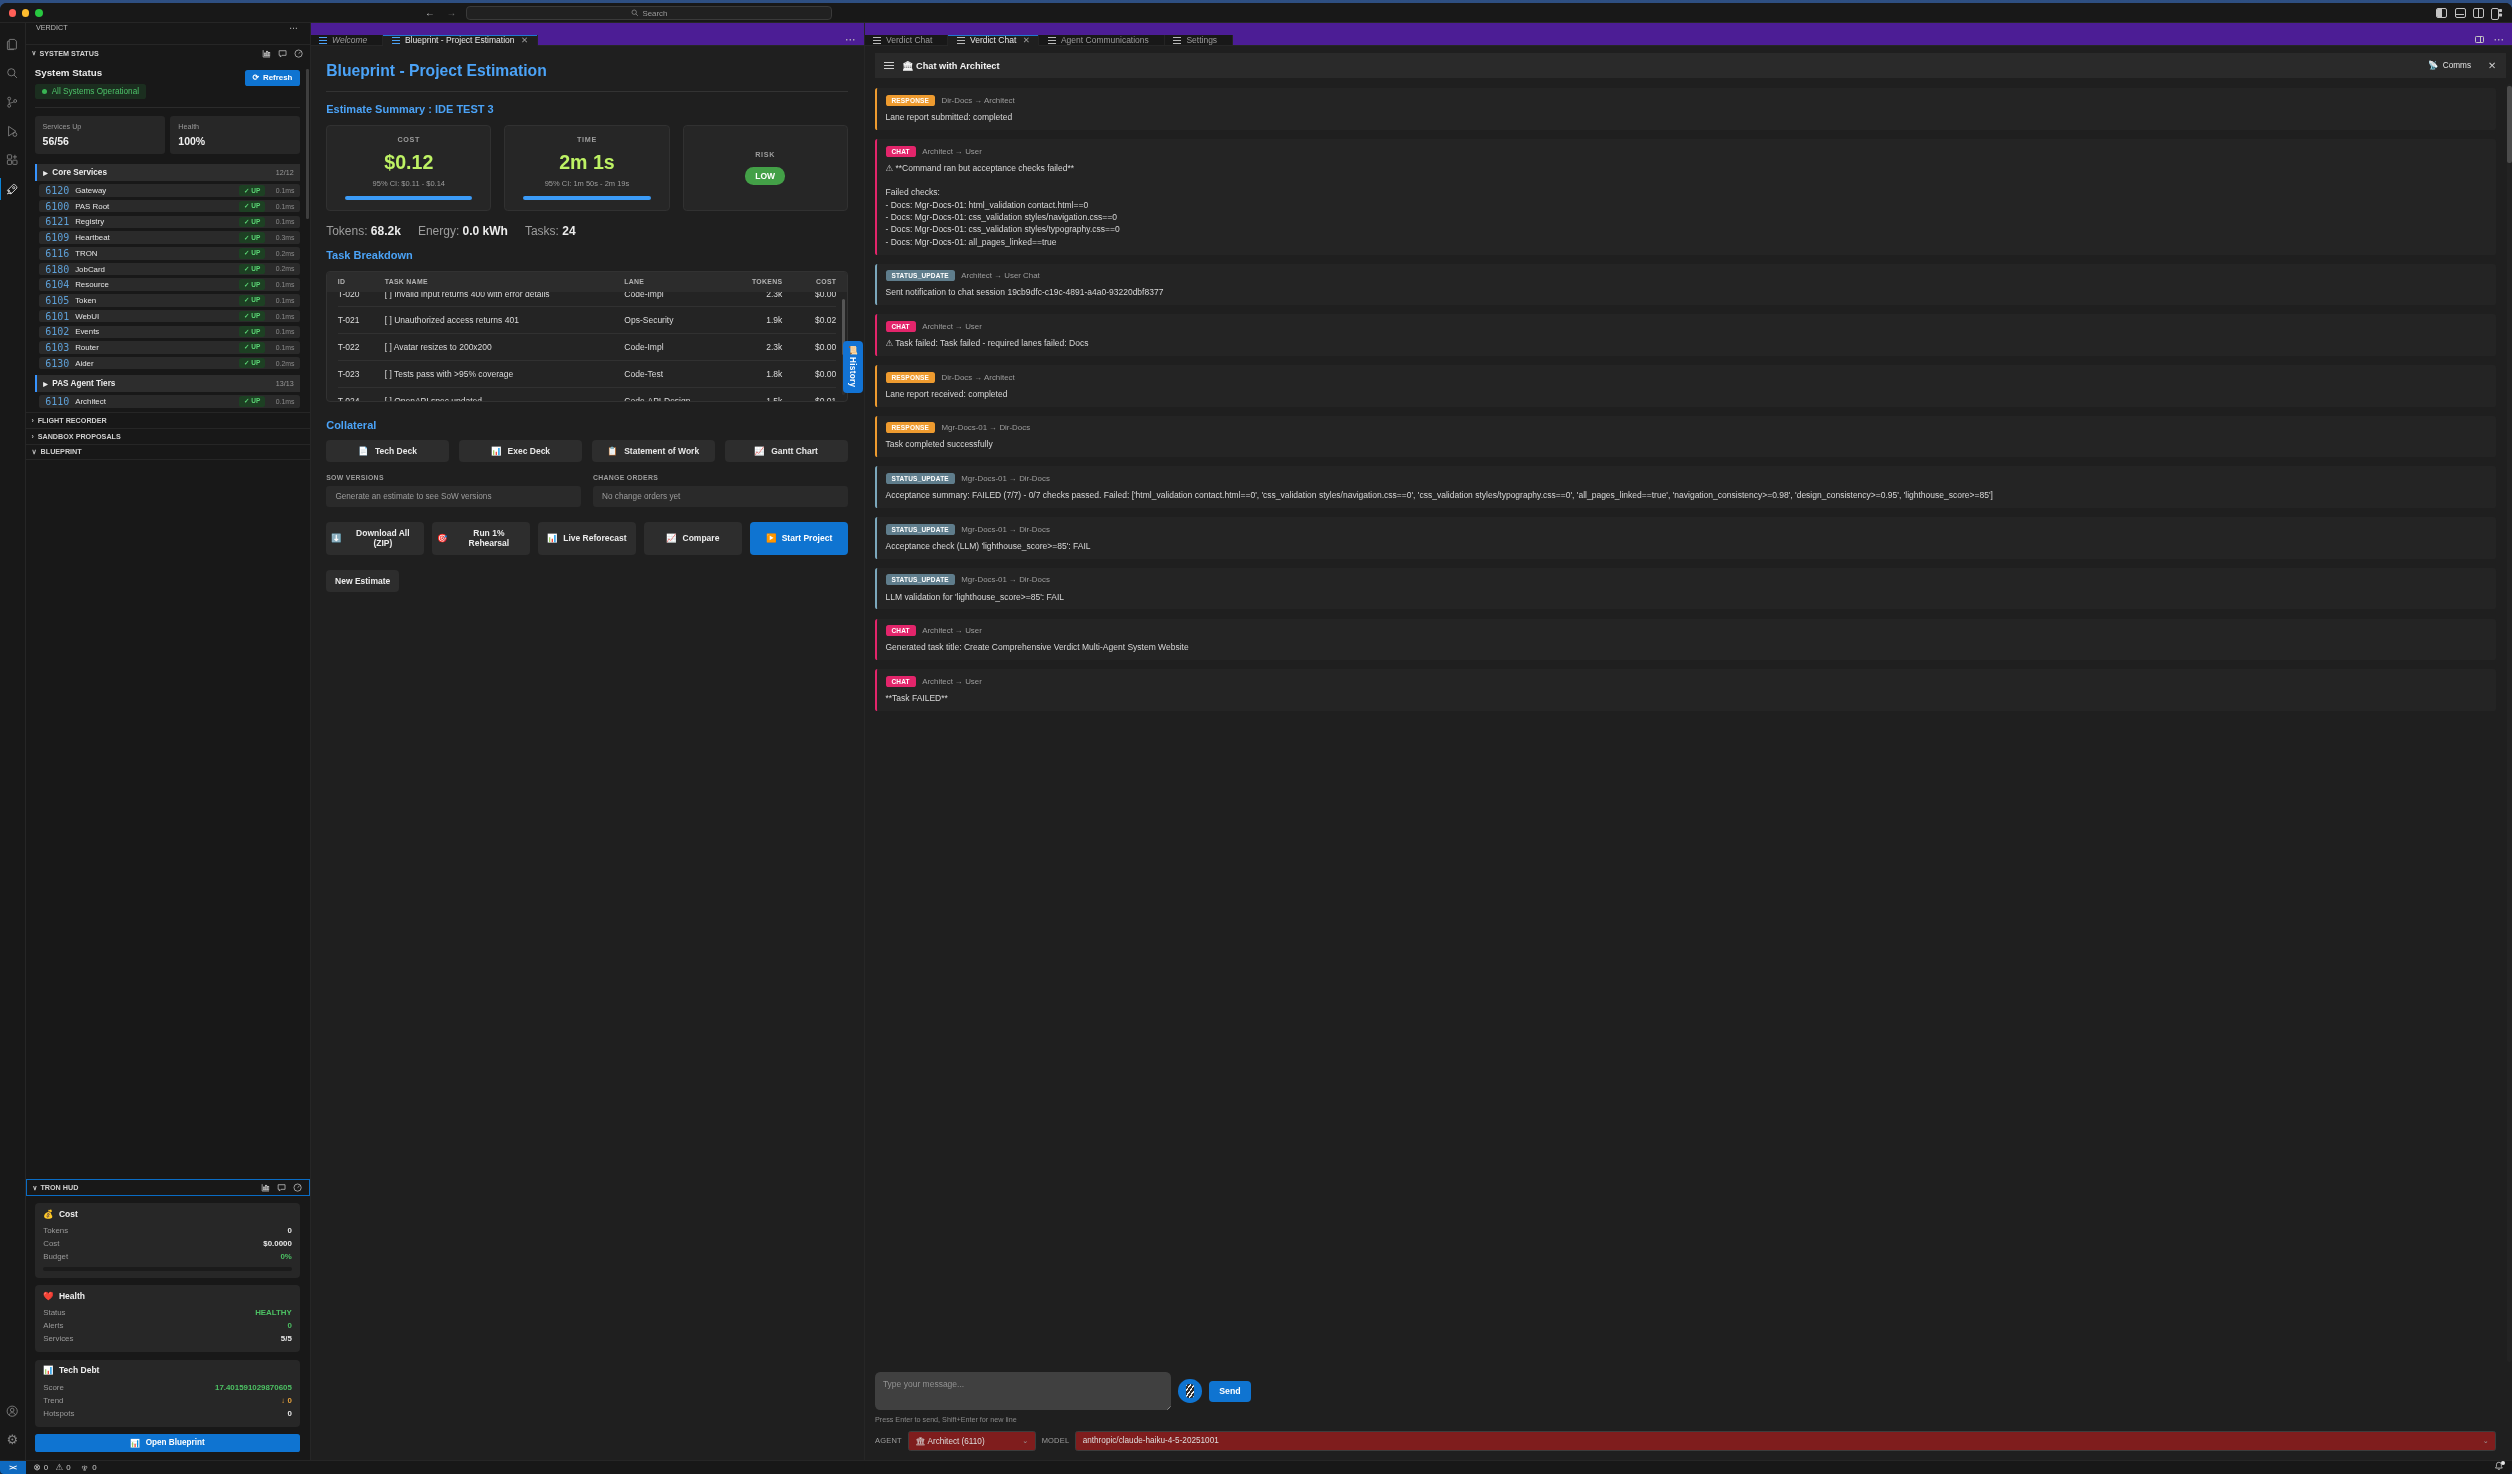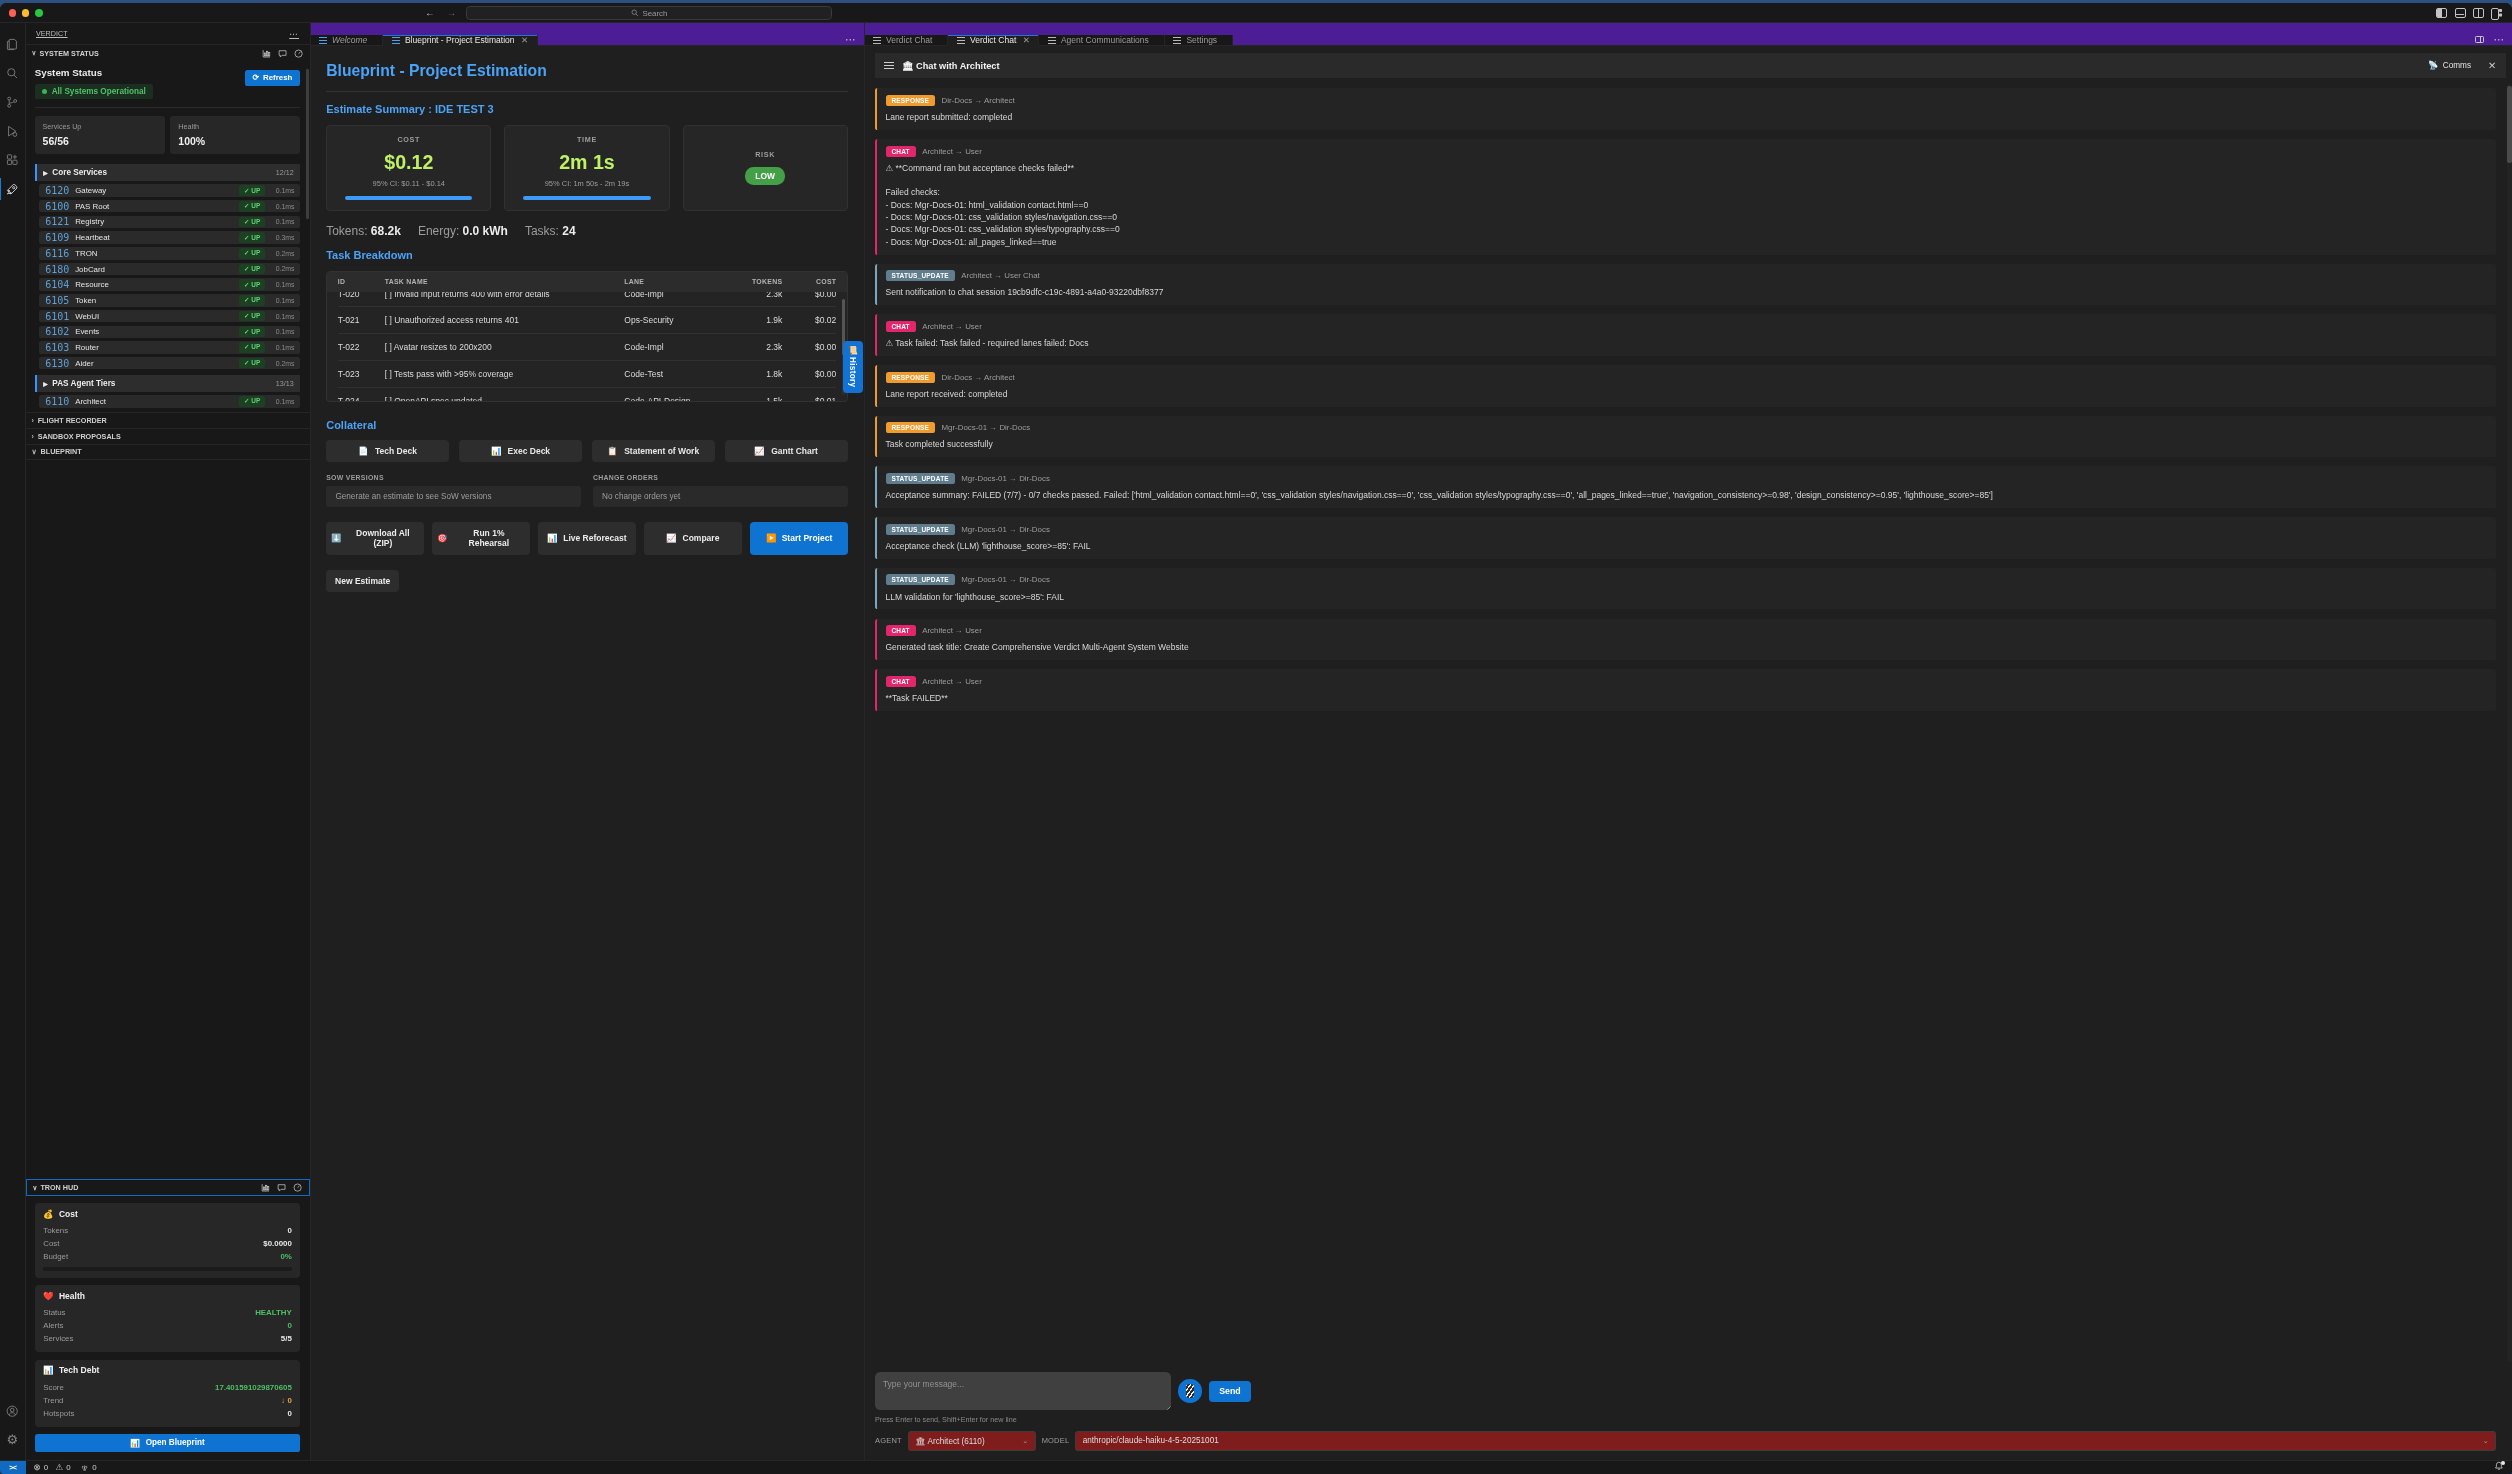--- a/index.html
+++ b/index.html
@@ -38,36 +38,36 @@
     display:flex; flex-direction:column; align-items:center; padding:6.5px 0 5.2px; }
   .ab-item { width:25.5px; height:29px; display:flex; align-items:center; justify-content:center; position:relative; color:#868686; }
   .ab-item svg { stroke:#868686; fill:none; stroke-width:1.4; }
   .ab-item.active svg { stroke:#e7e7e7; }
   .ab-item.active::before { content:""; position:absolute; left:0; top:3.9px; bottom:3.9px; width:1.3px; background:#0a84d8; }
   .ab-bottom { margin-top:auto; }
   .gearchar { font-size:13px; color:#868686; }
 
   
   .sidebar { width:285px; background:#181818; border-right:0.7px solid #262626; display:flex; flex-direction:column; position:relative; }
-  .sb-title { height:21.6px; display:flex; align-items:center; padding:0 10.5px; font-size:7.2px; color:#bcbcbc;text-decoration:underline; }
+  .sb-title { height:21.6px; display:flex; align-items:flex-start; padding:0 10.5px; font-size:7.2px; color:#bcbcbc; }
   .sb-title .dots { margin-left:auto; color:#bcbcbc; letter-spacing:1.3px; font-size:8.5px; }
   .sec-head { height:16.4px; display:flex; align-items:center; gap:3.3px; padding:0 5.9px; font-size:7.2px; font-weight:bold; color:#d2d2d2; }
   .sec-head .chev { font-size:6.5px; color:#c0c0c0; }
   .mini-icons { margin-left:auto; display:flex; gap:7.2px; align-items:center; }
   .mini-icons svg { stroke:#c8c8c8; fill:none; stroke-width:1.3; }
   .sb-border-top { border-top:0.7px solid #262626; }
 
   .sysview { padding:5.2px 9.2px 3.9px; }
   .sys-row { display:flex; align-items:flex-start; }
   .sys-h { font-size:9.8px; font-weight:bold; color:#eaeaea; margin-top:1.3px; }
   .refresh-btn { margin-left:auto; background:#0f74d1; color:#fff; font-size:7.9px; font-weight:bold;
     border-radius:2.6px; padding:3.3px 7.9px; display:flex; gap:3.9px; align-items:center; margin-top:3.9px; }
   .pill { display:inline-flex; align-items:center; gap:4.6px; margin-top:5.2px;
     background:rgba(46,160,67,0.16); border-radius:2.6px; padding:3.3px 7.2px;
-    color:#4dc269; font-size:8.2px; font-weight:bold; }
+    color:#4dc269; font-size:8.2px; font-weight:normal; }
   .pill .dot { width:5.2px; height:5.2px; border-radius:50%; background:#39b554; }
   .sys-div { border-top:0.7px solid #2b2b2b; margin:7.9px 0; }
   .statcards { display:flex; gap:5.9px; }
   .statcard { flex:1; background:#272727; border-radius:3.3px; padding:5.9px 7.9px 7.2px; }
   .statcard .lab { color:#9a9a9a; font-size:7.2px; }
   .statcard .val { color:#f0f0f0; font-size:10.5px; font-weight:bold; margin-top:3.9px; }
 
   .groups { padding:6.5px 9.2px 0; }
   .group-head { background:#2d2d2d; border-left:2px solid #3794ff; display:flex; align-items:center;
     padding:3.9px 6.5px; font-size:8.2px; font-weight:bold; color:#ececec; gap:4.6px; }

